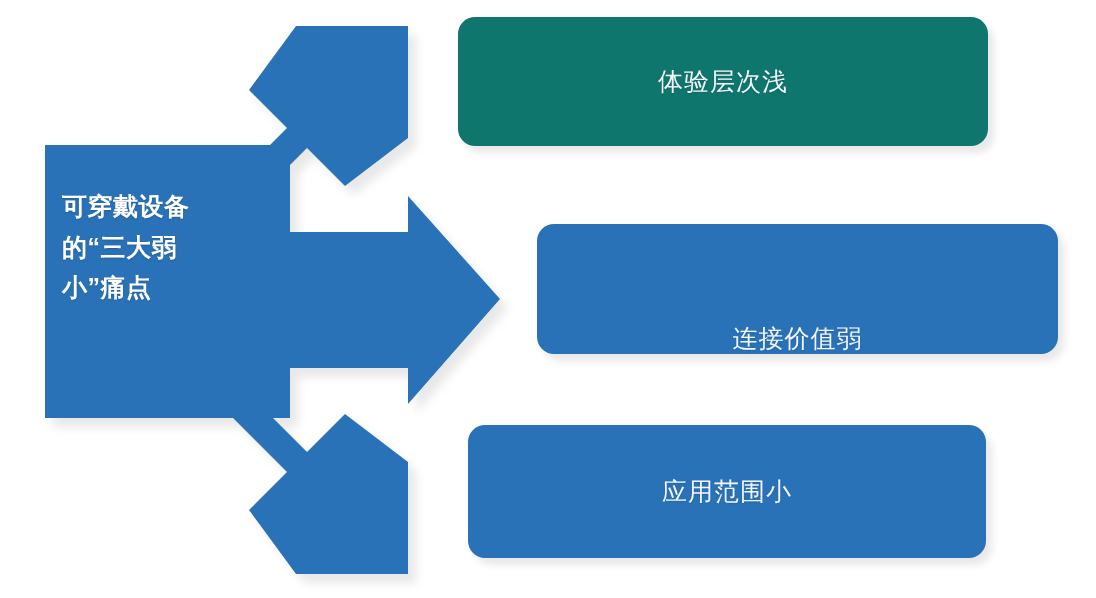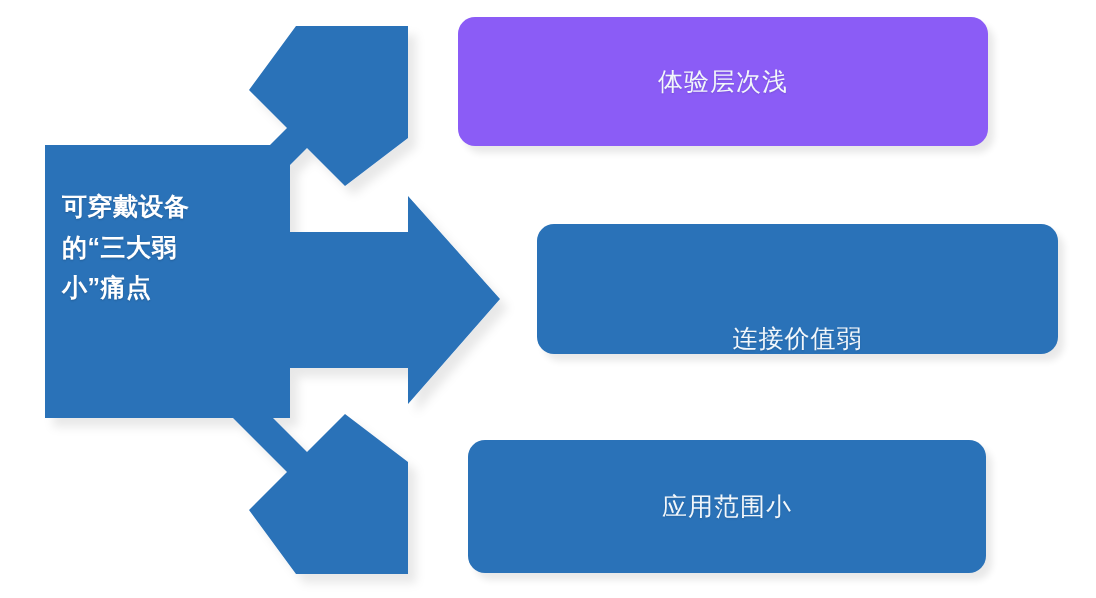--- a/index.html
+++ b/index.html
@@ -52,21 +52,21 @@
   .node-box .node-label {
     color: #f2f7fb;
     font-size: 25px;
     line-height: 1.3;
     letter-spacing: 1px;
     text-align: center;
     text-shadow: 0 1px 2px rgba(0,0,0,0.12);
   }
   #box-0 { left: 458px; top: 17px;  width: 530px; height: 129px; }
   #box-1 { left: 537px; top: 224px; width: 521px; height: 130px; }
-  #box-2 { left: 468px; top: 425px; width: 518px; height: 133px; margin-top: 15px; }
+  #box-2 { left: 468px; top: 425px; width: 518px; height: 133px; }
 </style>
 </head>
 <body>
 
 <div id="canvas" style="background: rgb(255, 255, 255);">
 
   <svg id="arrow-svg" style="position:absolute;left:0;top:0;width:1096px;height:598px;z-index:2" viewBox="0 0 1096 598" aria-hidden="true">
     <defs>
       <filter id="softshadow2" x="-25%" y="-25%" width="160%" height="160%">
         <feDropShadow dx="8" dy="9" stdDeviation="5" flood-color="#000000" flood-opacity="0.09"></feDropShadow>
@@ -106,21 +106,21 @@
                L 307,452
                L 203,348
                Z"></path>
     </g>
   </svg>
 
   <div class="source-label">可穿戴设备
 的“三大弱
 小”痛点</div>
 
-  <div class="node-box" id="box-0" style="background: #8b5cf6;">
+  <div class="node-box" id="box-0" style="background: #0f766e;">
     <span class="node-label">体验层次浅</span>
   </div>
 
   <div class="node-box" id="box-1" style="background: rgb(42, 114, 184); align-items: flex-end;">
     <span class="node-label">连接价值弱</span>
   </div>
 
   <div class="node-box" id="box-2" style="background: rgb(42, 114, 184);">
     <span class="node-label">应用范围小</span>
   </div>

